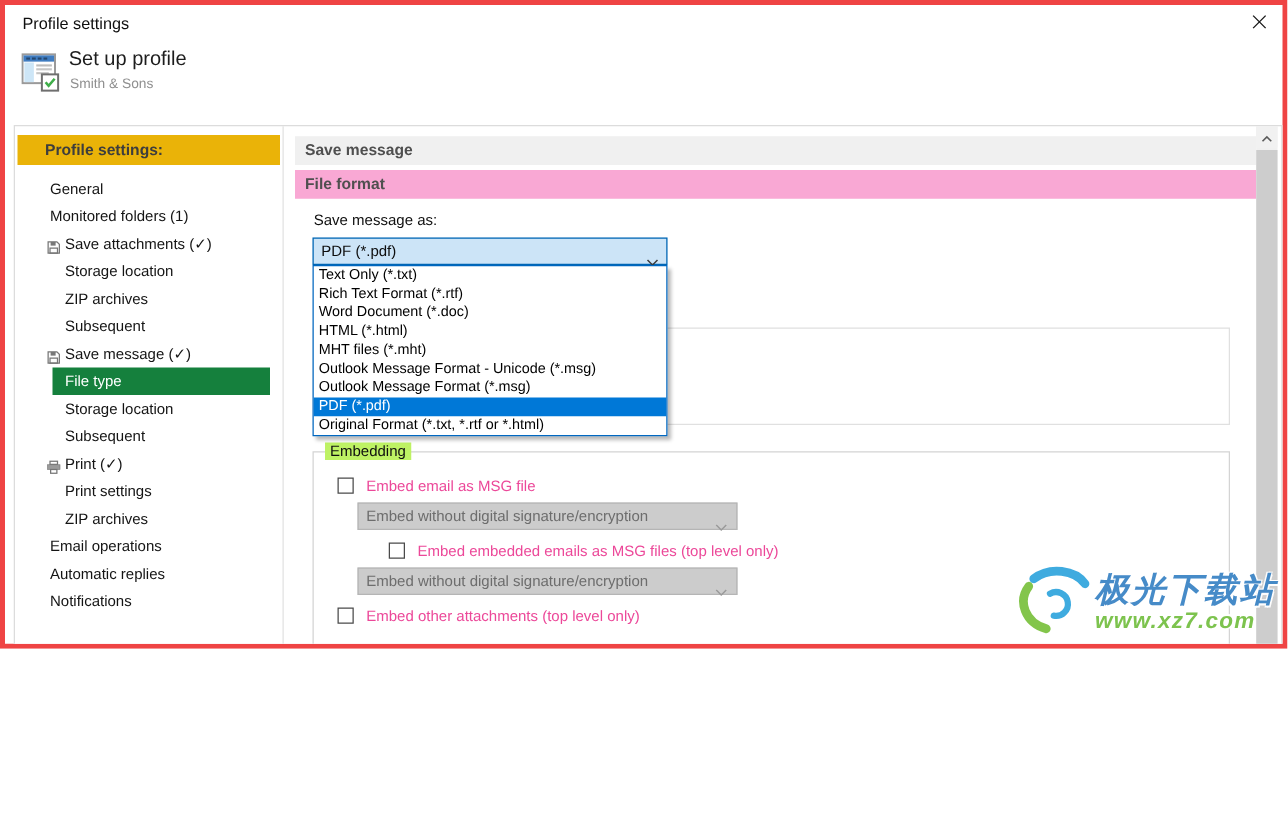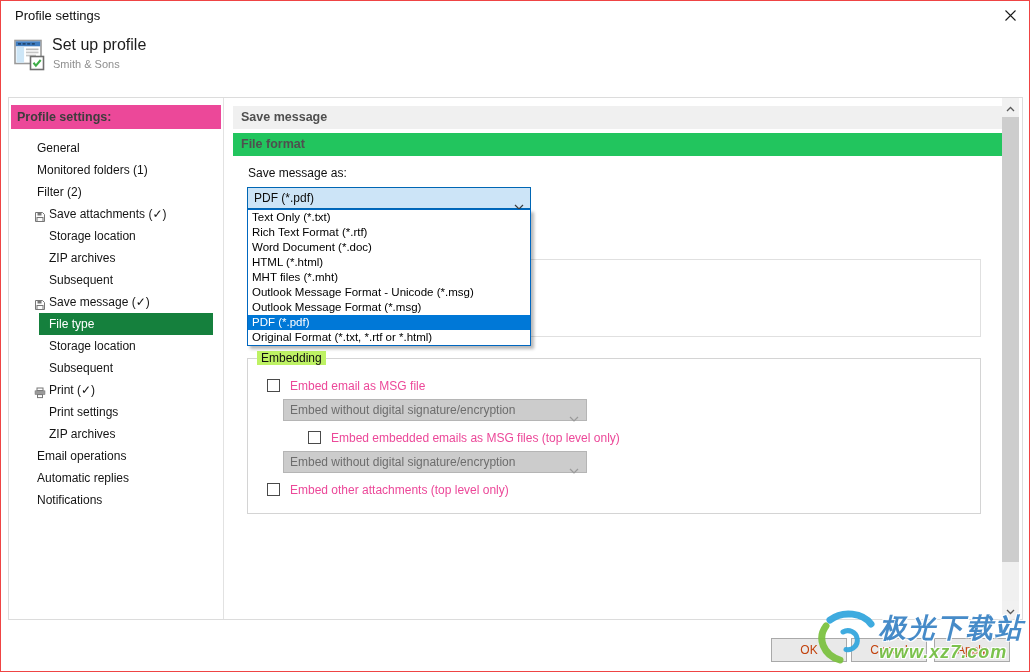--- a/index.html
+++ b/index.html
@@ -1,43 +1,43 @@
 <!DOCTYPE html>
 <html><head>
 <meta charset="utf-8">
 <style>
   html,body{margin:0;padding:0;background:#fff;}
   *{box-sizing:border-box;}
-  .dialog{position:relative;width:1030px;height:672px;background:#fff;border:1px solid #ef4444;
+  .dialog{position:relative;width:1030px;height:519px;background:#fff;border:4px solid #ef4444;
           font-family:"Liberation Sans",sans-serif;overflow:hidden;}
   
   .tb-title{position:absolute;left:14px;top:7px;font-size:13px;color:#0f0f0f;}
   .close-btn{position:absolute;top:6px;right:8px;width:22px;height:20px;display:flex;align-items:center;justify-content:center;}
   
   .app-icon{position:absolute;left:13px;top:36px;}
   .hdr-title{position:absolute;left:51px;top:35px;font-size:16px;color:#1d1d1d;}
   .hdr-sub{position:absolute;left:52px;top:57px;font-size:11px;color:#8f8f8f;}
   
   .content{position:absolute;left:7px;top:96px;width:1015px;height:523px;border:1px solid #dcdcdc;background:#fff;}
   
   .sidebar{position:absolute;left:0;top:0;bottom:0;width:215px;border-right:1px solid #e2e2e2;}
-  .sidebar-header{position:absolute;left:2px;right:2px;top:7px;height:24px;background:#ec4899;line-height:24px;
-                  padding-left:6px;font-weight:bold;font-size:12.5px;color:#3d3d3d;}
+  .sidebar-header{position:absolute;left:2px;right:2px;top:7px;height:24px;background:#eab308;line-height:24px;
+                  padding-left:22px;font-weight:bold;font-size:12.5px;color:#3d3d3d;}
   .nav{position:absolute;top:39px;left:0;right:0;}
   .nav-item{height:22px;line-height:22px;font-size:12px;color:#141414;position:relative;white-space:nowrap;}
   .nav-item.lvl1{padding-left:28px;}
   .nav-item.sub,.nav-item.has-icon{padding-left:40px;}
   .nav-icon{position:absolute;left:25px;top:5px;width:12px;height:12px;}
   .nav-item.sel{background:#15803d;color:#fff;margin-left:30px;margin-right:10px;padding-left:10px;}
   
   .main{position:absolute;left:216px;top:0;right:0;bottom:0;}
   .band{position:absolute;left:8px;width:769px;height:23px;line-height:23px;padding-left:8px;
         font-weight:bold;font-size:12.5px;color:#4f4f4f;}
   .band.b1{top:8px;background:#f0f0f0;}
-  .band.b2{top:35px;background:#22c55e;}
+  .band.b2{top:35px;background:#f9a8d4;}
   .field-label{position:absolute;left:23px;top:68px;font-size:12px;color:#0f0f0f;}
   .combo{position:absolute;left:22px;top:89px;width:284px;height:22px;background:#cce4f7;border:1px solid #0066b4;
          font-size:12px;color:#0d0d0d;line-height:20px;padding-left:6px;}
   .combo .chev{position:absolute;right:6px;top:8px;}
   .dropdown{position:absolute;left:22px;top:111px;width:284px;background:#fff;border:1px solid #0067c0;
             box-shadow:3px 3px 3px rgba(0,0,0,0.28);z-index:5;}
   .dd-item{height:15px;line-height:15px;font-size:11.5px;padding-left:4px;color:#000;white-space:nowrap;overflow:hidden;}
   .dd-item.sel{background:#0078d7;color:#fff;}
   .ghost-group{position:absolute;left:22px;top:161px;width:734px;height:78px;border:1px solid #e0e0e0;}
   .group{position:absolute;left:22px;top:260px;width:734px;height:156px;border:1px solid #d4d4d4;}
@@ -99,21 +99,20 @@
   <div class="hdr-title">Set up profile</div>
   <div class="hdr-sub">Smith &amp; Sons</div>
 
   <div class="content">
 
     <div class="sidebar">
       <div class="sidebar-header">Profile settings:</div>
       <div class="nav">
         <div class="nav-item lvl1"><span>General</span></div>
         <div class="nav-item lvl1"><span>Monitored folders (1)</span></div>
-        <div class="nav-item lvl1"><span>Filter (2)</span></div>
         <div class="nav-item has-icon">
           <span class="nav-icon">
             <svg width="12" height="12" viewBox="0 0 12 12">
                 <path d="M1.5 1.5 h7 l2 2 v7 h-9 z" fill="#fbfbfb" stroke="#767676"></path>
                 <rect x="3.5" y="1.5" width="4" height="3" fill="#767676"></rect>
                 <rect x="3" y="6.5" width="6" height="4" fill="none" stroke="#767676"></rect>
               </svg>
           </span><span>Save attachments (✓)</span></div>
         <div class="nav-item sub"><span>Storage location</span></div>
         <div class="nav-item sub"><span>ZIP archives</span></div>

